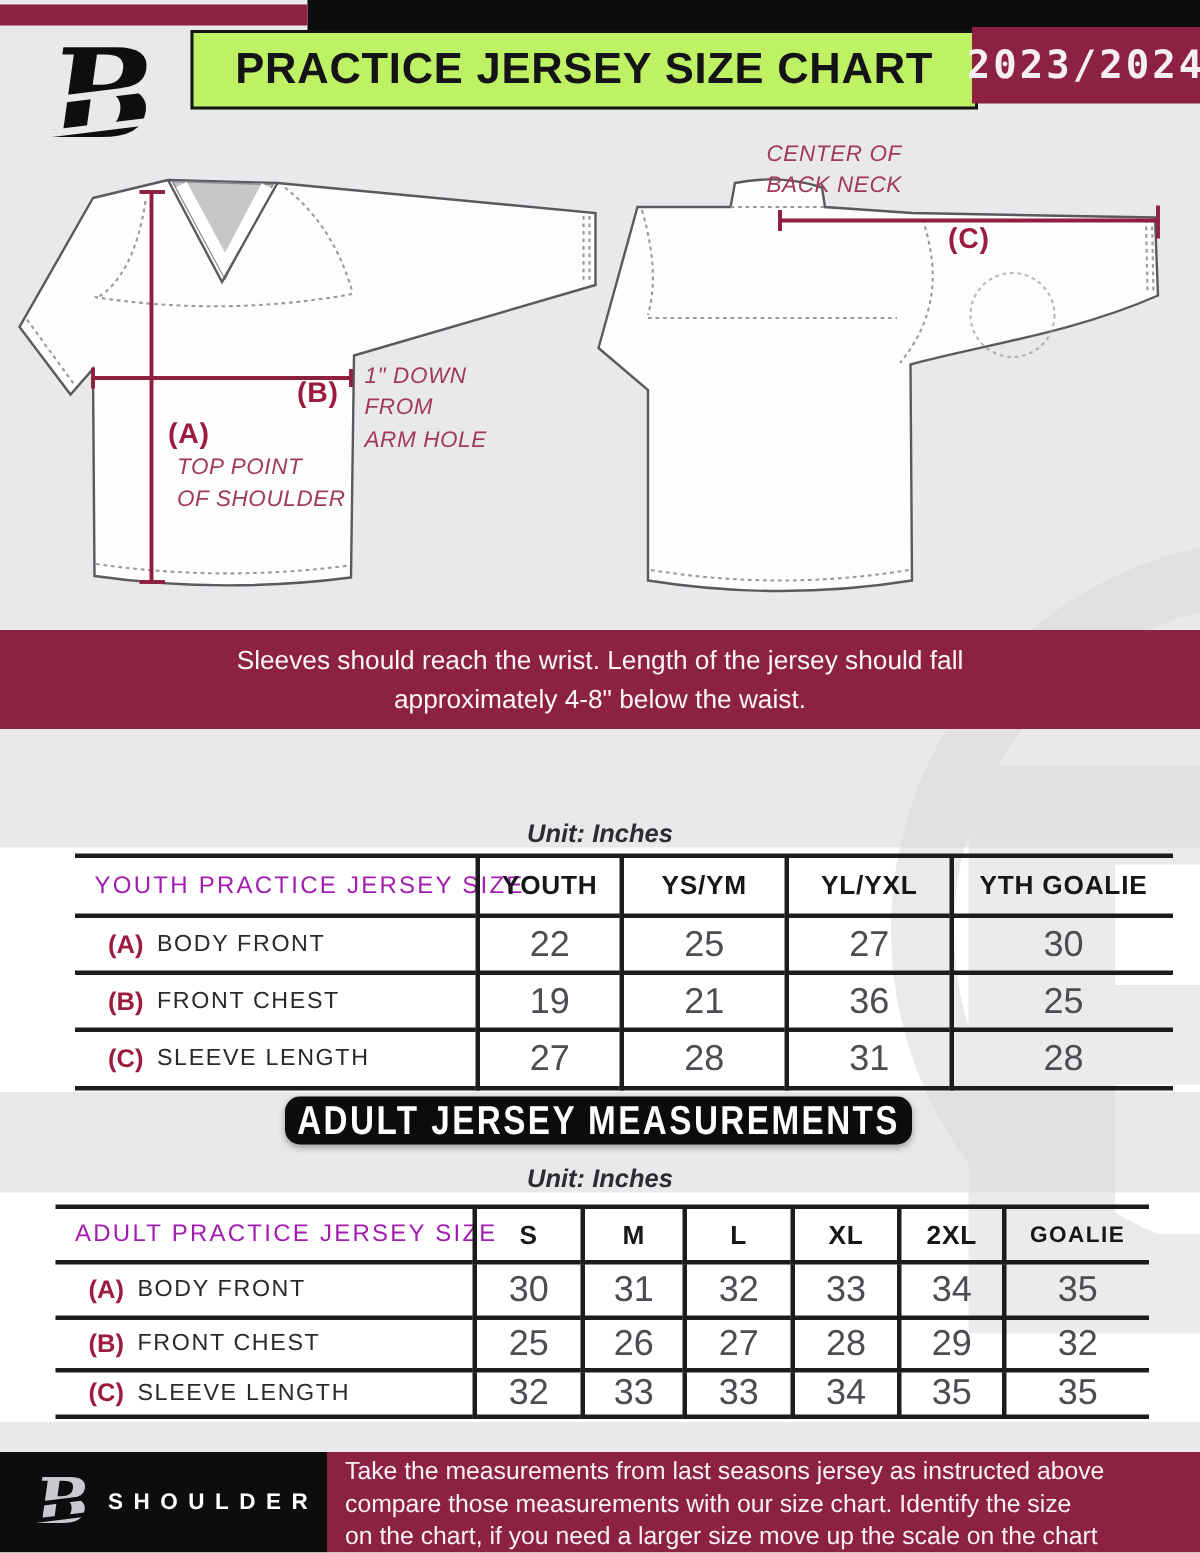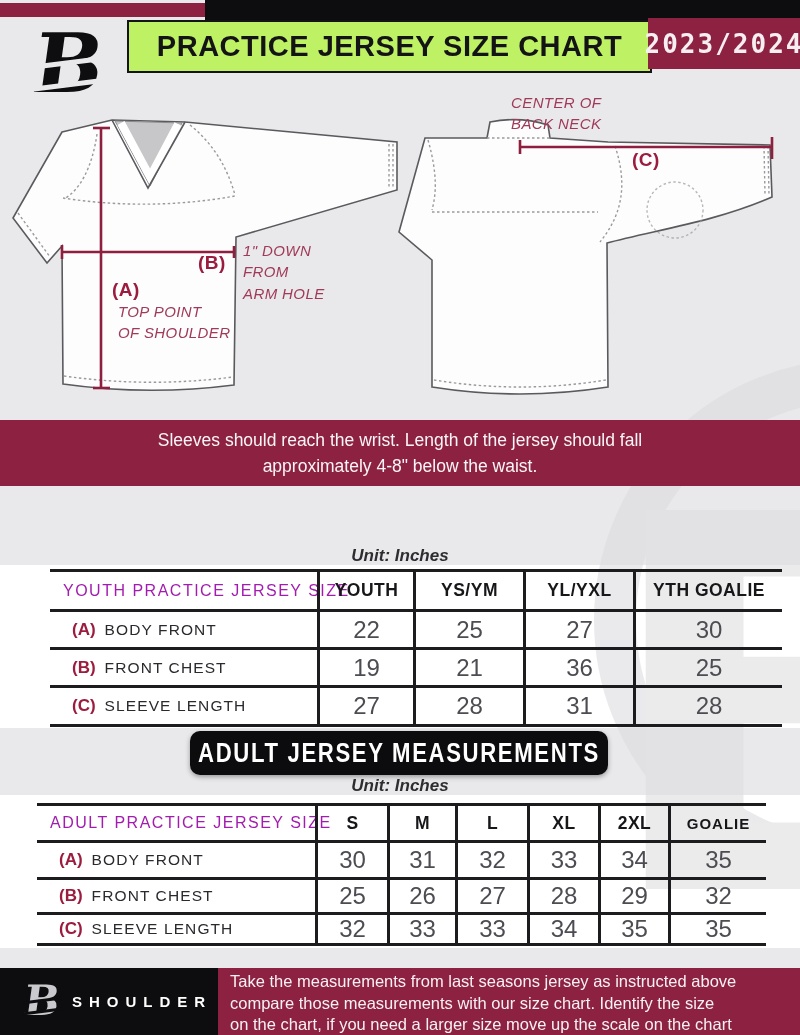--- a/index.html
+++ b/index.html
@@ -35,21 +35,21 @@
           display:flex;align-items:center;justify-content:center;}
   .notice span{color:#faf5f6;font-size:17.5px;line-height:1.5;text-align:center;white-space:pre-line;}
 
   
   .sec-box{background:#0c0c0e;border-radius:10px;display:flex;align-items:center;justify-content:center;
            z-index:2;box-shadow:0 2px 5px rgba(0,0,0,.35);}
   .sec-box span{display:inline-block;color:#ffffff;font-weight:bold;letter-spacing:2px;
                 transform:scaleX(.82);white-space:nowrap;}
   .youth-box{left:188px;top:493px;width:417px;height:49px;}
   .youth-box span{font-size:30px;}
-  .adult-box{left:190px;top:731px;width:418px;height:44px;}
+  .adult-box{left:190px;top:731px;width:418px;height:32px;}
   .adult-box span{font-size:27px;}
   .unit{left:0;width:800px;text-align:center;z-index:2;font-style:italic;font-weight:bold;
         font-size:17px;color:#2d2d31;}
   .unit-youth{top:546px;}
   .unit-adult{top:776px;}
   .white-strip{left:0;width:800px;background:#ffffff;z-index:0;}
   .ws-youth{top:565px;height:163px;}
   .ws-adult{top:795px;height:153px;}
 
   

